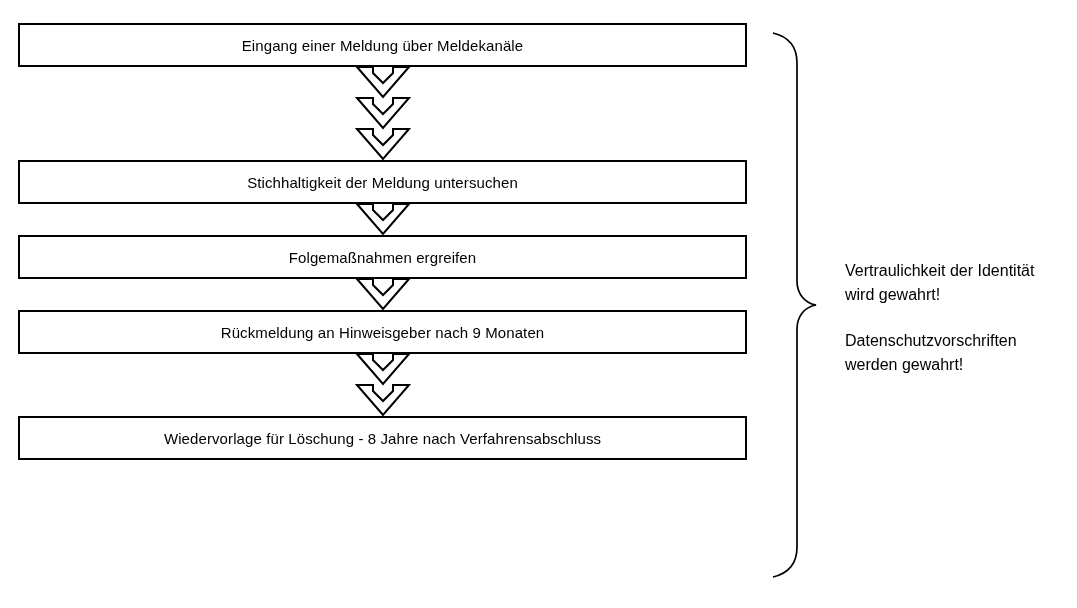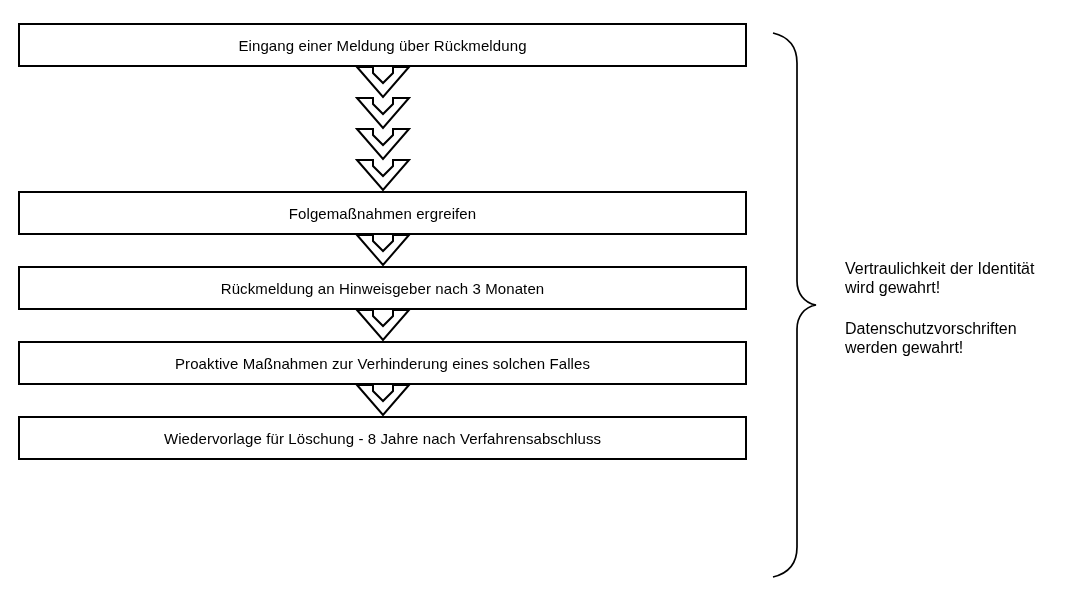--- a/index.html
+++ b/index.html
@@ -63,82 +63,82 @@
     fill: none;
     stroke: #000000;
     stroke-width: 1.7;
   }
   .side-notes {
     position: absolute;
     left: 845px;
     top: 259px;
     width: 232px;
     font-size: 16px;
-    line-height: 19px;
+    line-height: 24px;
   }
   .note {
     white-space: pre-line;
     margin: 0 0 22px 0;
   }
 </style>
 </head>
 <body>
 
 <div class="stage">
 
   <div class="flow">
 
     <div class="box">
-      <span>Eingang einer Meldung über Rückmeldung</span>
+      <span>Eingang einer Meldung über Meldekanäle</span>
     </div>
     <div class="arrow-wrap">
       <svg width="56" height="33" viewBox="0 0 56 33">
         <polygon class="arrow-poly" points="2,1 28,31 54,1 38,1 38,7 28,17 18,7 18,1"></polygon>
       </svg>
     </div>
 
     <div class="arrow-wrap">
       <svg width="56" height="33" viewBox="0 0 56 33">
         <polygon class="arrow-poly" points="2,1 28,31 54,1 38,1 38,7 28,17 18,7 18,1"></polygon>
       </svg>
     </div>
 
     <div class="arrow-wrap">
       <svg width="56" height="33" viewBox="0 0 56 33">
         <polygon class="arrow-poly" points="2,1 28,31 54,1 38,1 38,7 28,17 18,7 18,1"></polygon>
       </svg>
     </div>
 
+    <div class="box">
+      <span>Stichhaltigkeit der Meldung untersuchen</span>
+    </div>
     <div class="arrow-wrap">
       <svg width="56" height="33" viewBox="0 0 56 33">
         <polygon class="arrow-poly" points="2,1 28,31 54,1 38,1 38,7 28,17 18,7 18,1"></polygon>
       </svg>
     </div>
 
     <div class="box">
       <span>Folgemaßnahmen ergreifen</span>
     </div>
     <div class="arrow-wrap">
       <svg width="56" height="33" viewBox="0 0 56 33">
         <polygon class="arrow-poly" points="2,1 28,31 54,1 38,1 38,7 28,17 18,7 18,1"></polygon>
       </svg>
     </div>
 
     <div class="box">
-      <span>Rückmeldung an Hinweisgeber nach 3 Monaten</span>
+      <span>Rückmeldung an Hinweisgeber nach 9 Monaten</span>
     </div>
     <div class="arrow-wrap">
       <svg width="56" height="33" viewBox="0 0 56 33">
         <polygon class="arrow-poly" points="2,1 28,31 54,1 38,1 38,7 28,17 18,7 18,1"></polygon>
       </svg>
     </div>
 
-    <div class="box">
-      <span>Proaktive Maßnahmen zur Verhinderung eines solchen Falles</span>
-    </div>
     <div class="arrow-wrap">
       <svg width="56" height="33" viewBox="0 0 56 33">
         <polygon class="arrow-poly" points="2,1 28,31 54,1 38,1 38,7 28,17 18,7 18,1"></polygon>
       </svg>
     </div>
 
     <div class="box">
       <span>Wiedervorlage für Löschung - 8 Jahre nach Verfahrensabschluss</span>
     </div>
 

